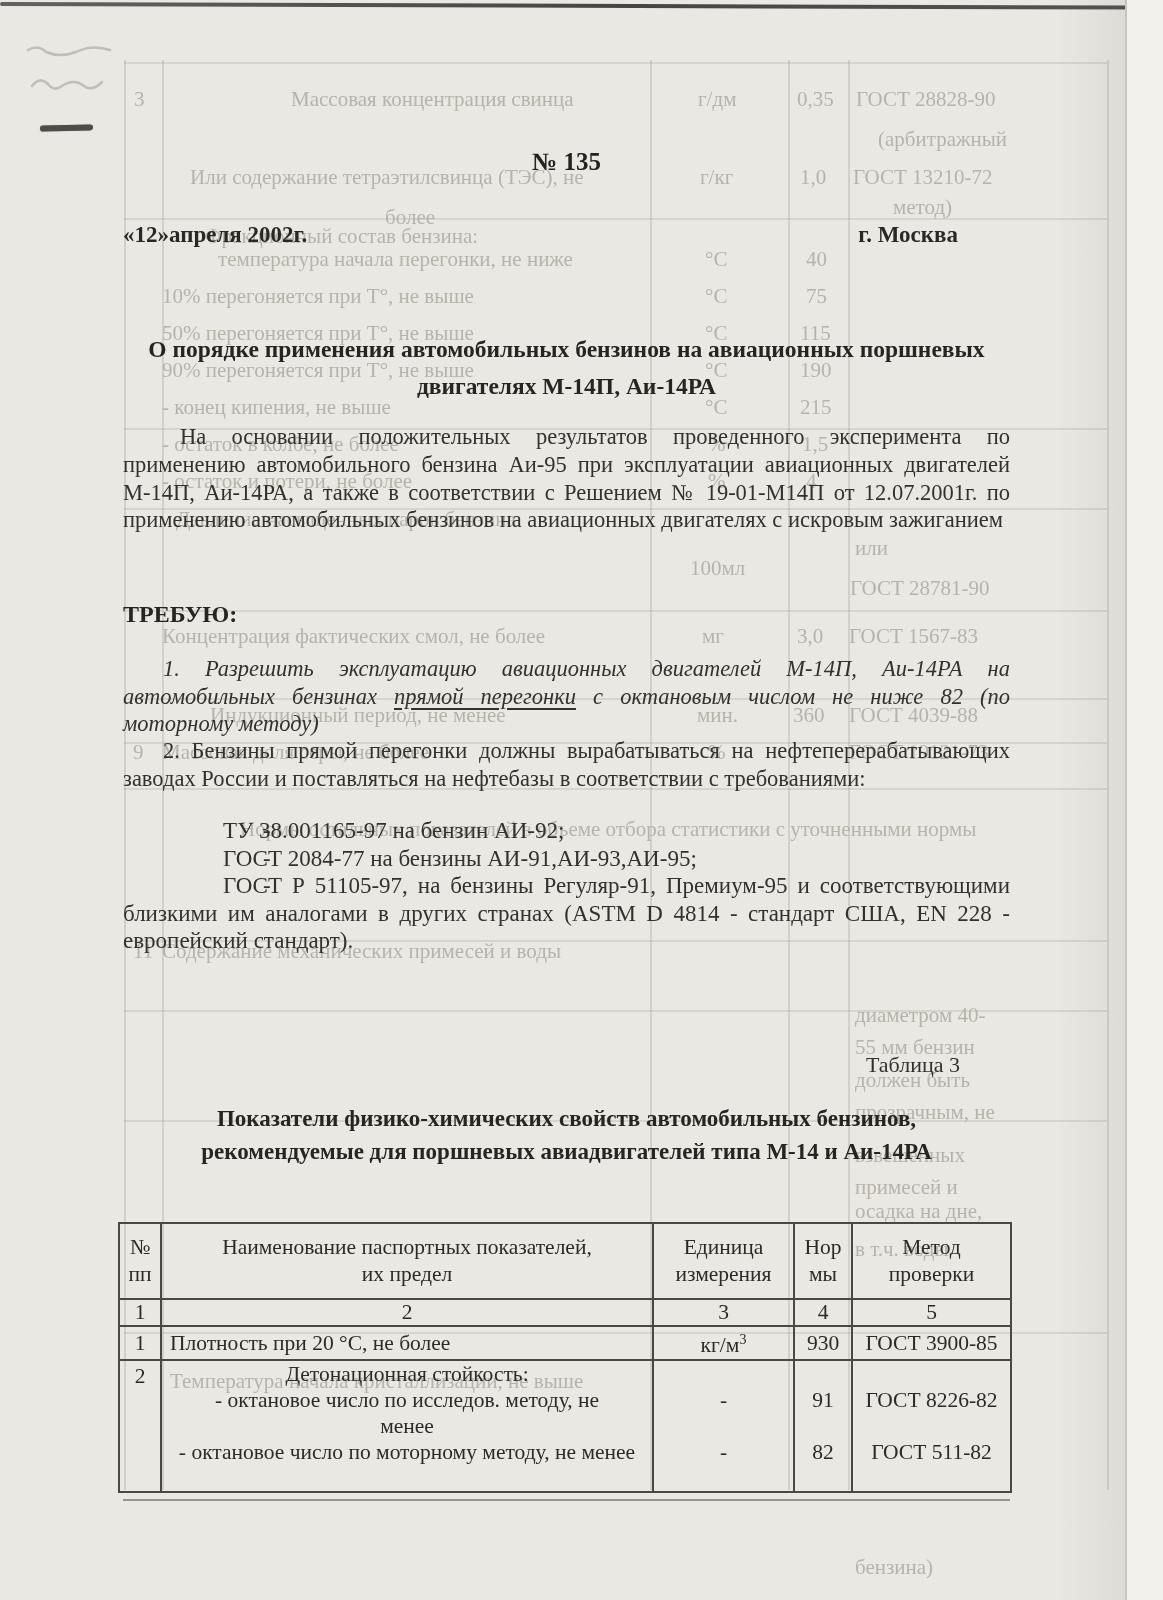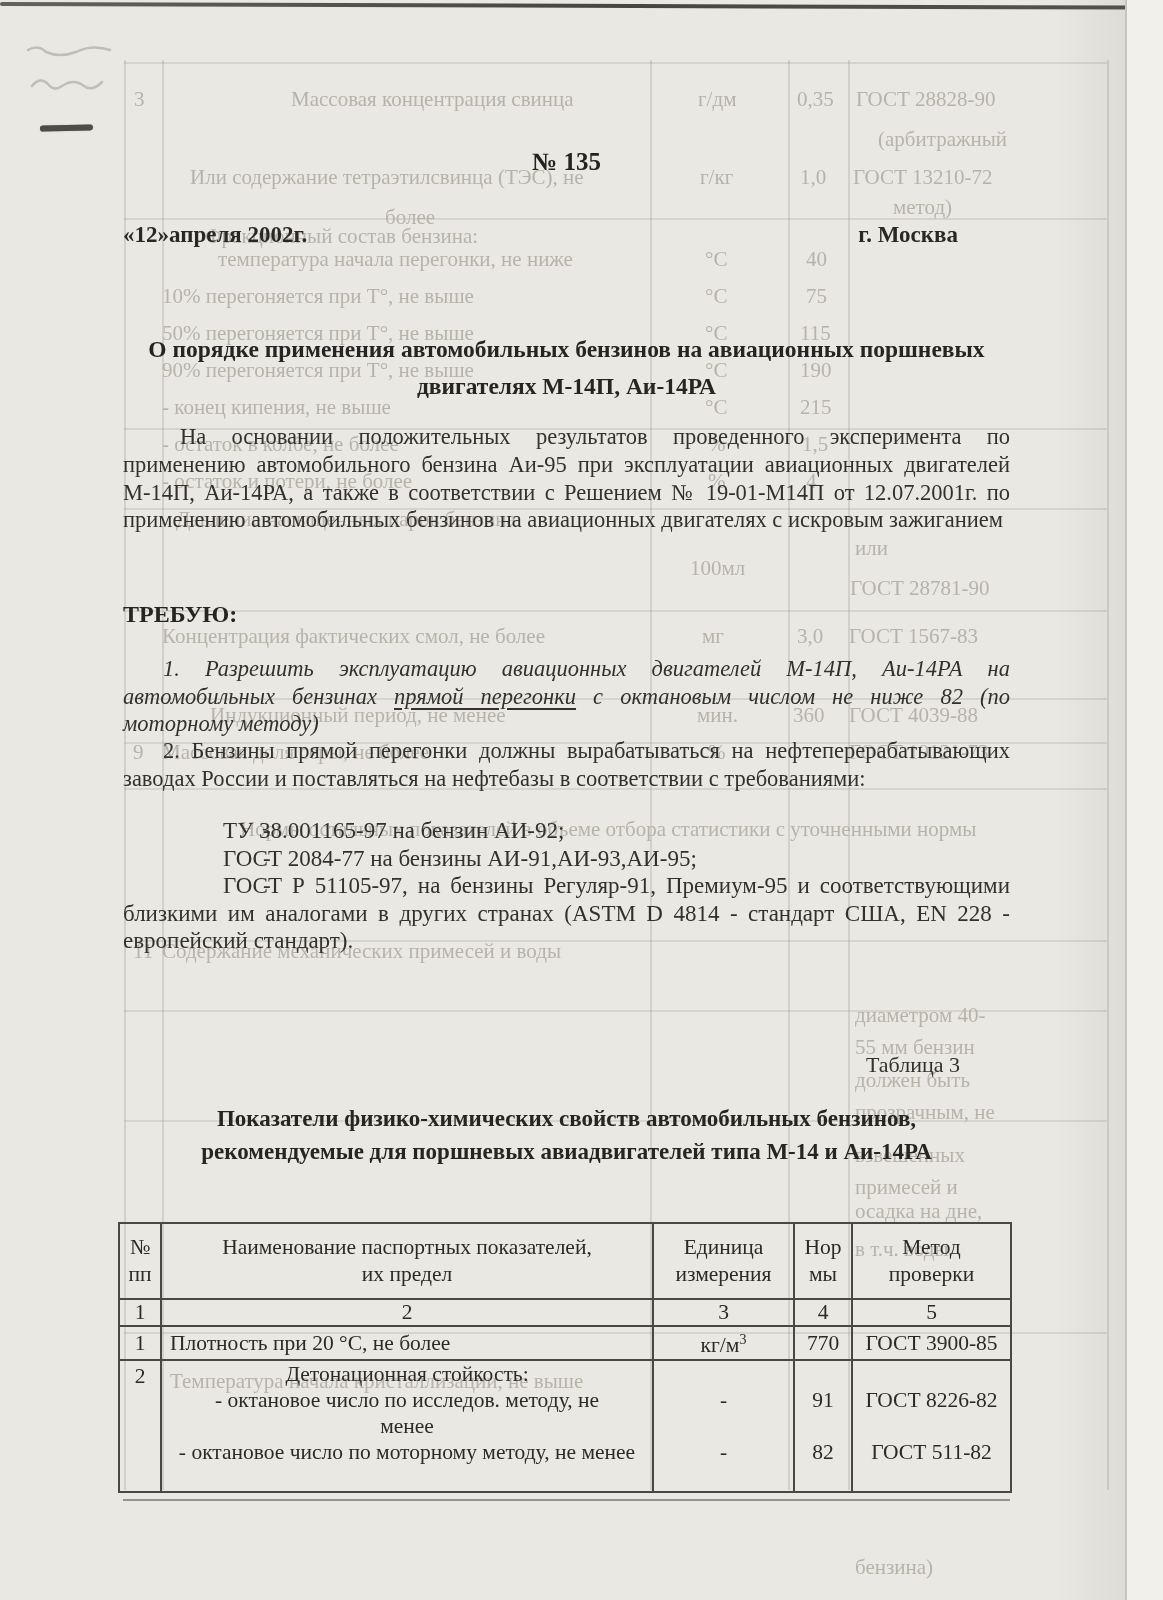--- a/index.html
+++ b/index.html
@@ -240,21 +240,21 @@
         <td>1</td>
         <td>2</td>
         <td>3</td>
         <td>4</td>
         <td>5</td>
       </tr>
       <tr class="r1">
         <td>1</td>
         <td class="c-name">Плотность при 20 °С, не более</td>
         <td class="c-unit"><span>кг/м</span><sup>3</sup></td>
-        <td>770</td>
+        <td>930</td>
         <td>ГОСТ 3900-85</td>
       </tr>
       <tr class="r2">
         <td class="c-num">2</td>
         <td>
           <div class="r2-title">Детонационная стойкость:</div>
           <div class="r2-sub">-    октановое число по исследов. методу, не менее</div>
           <div class="r2-sub sub2">- октановое число по моторному методу, не менее</div>
         </td>
         <td>

